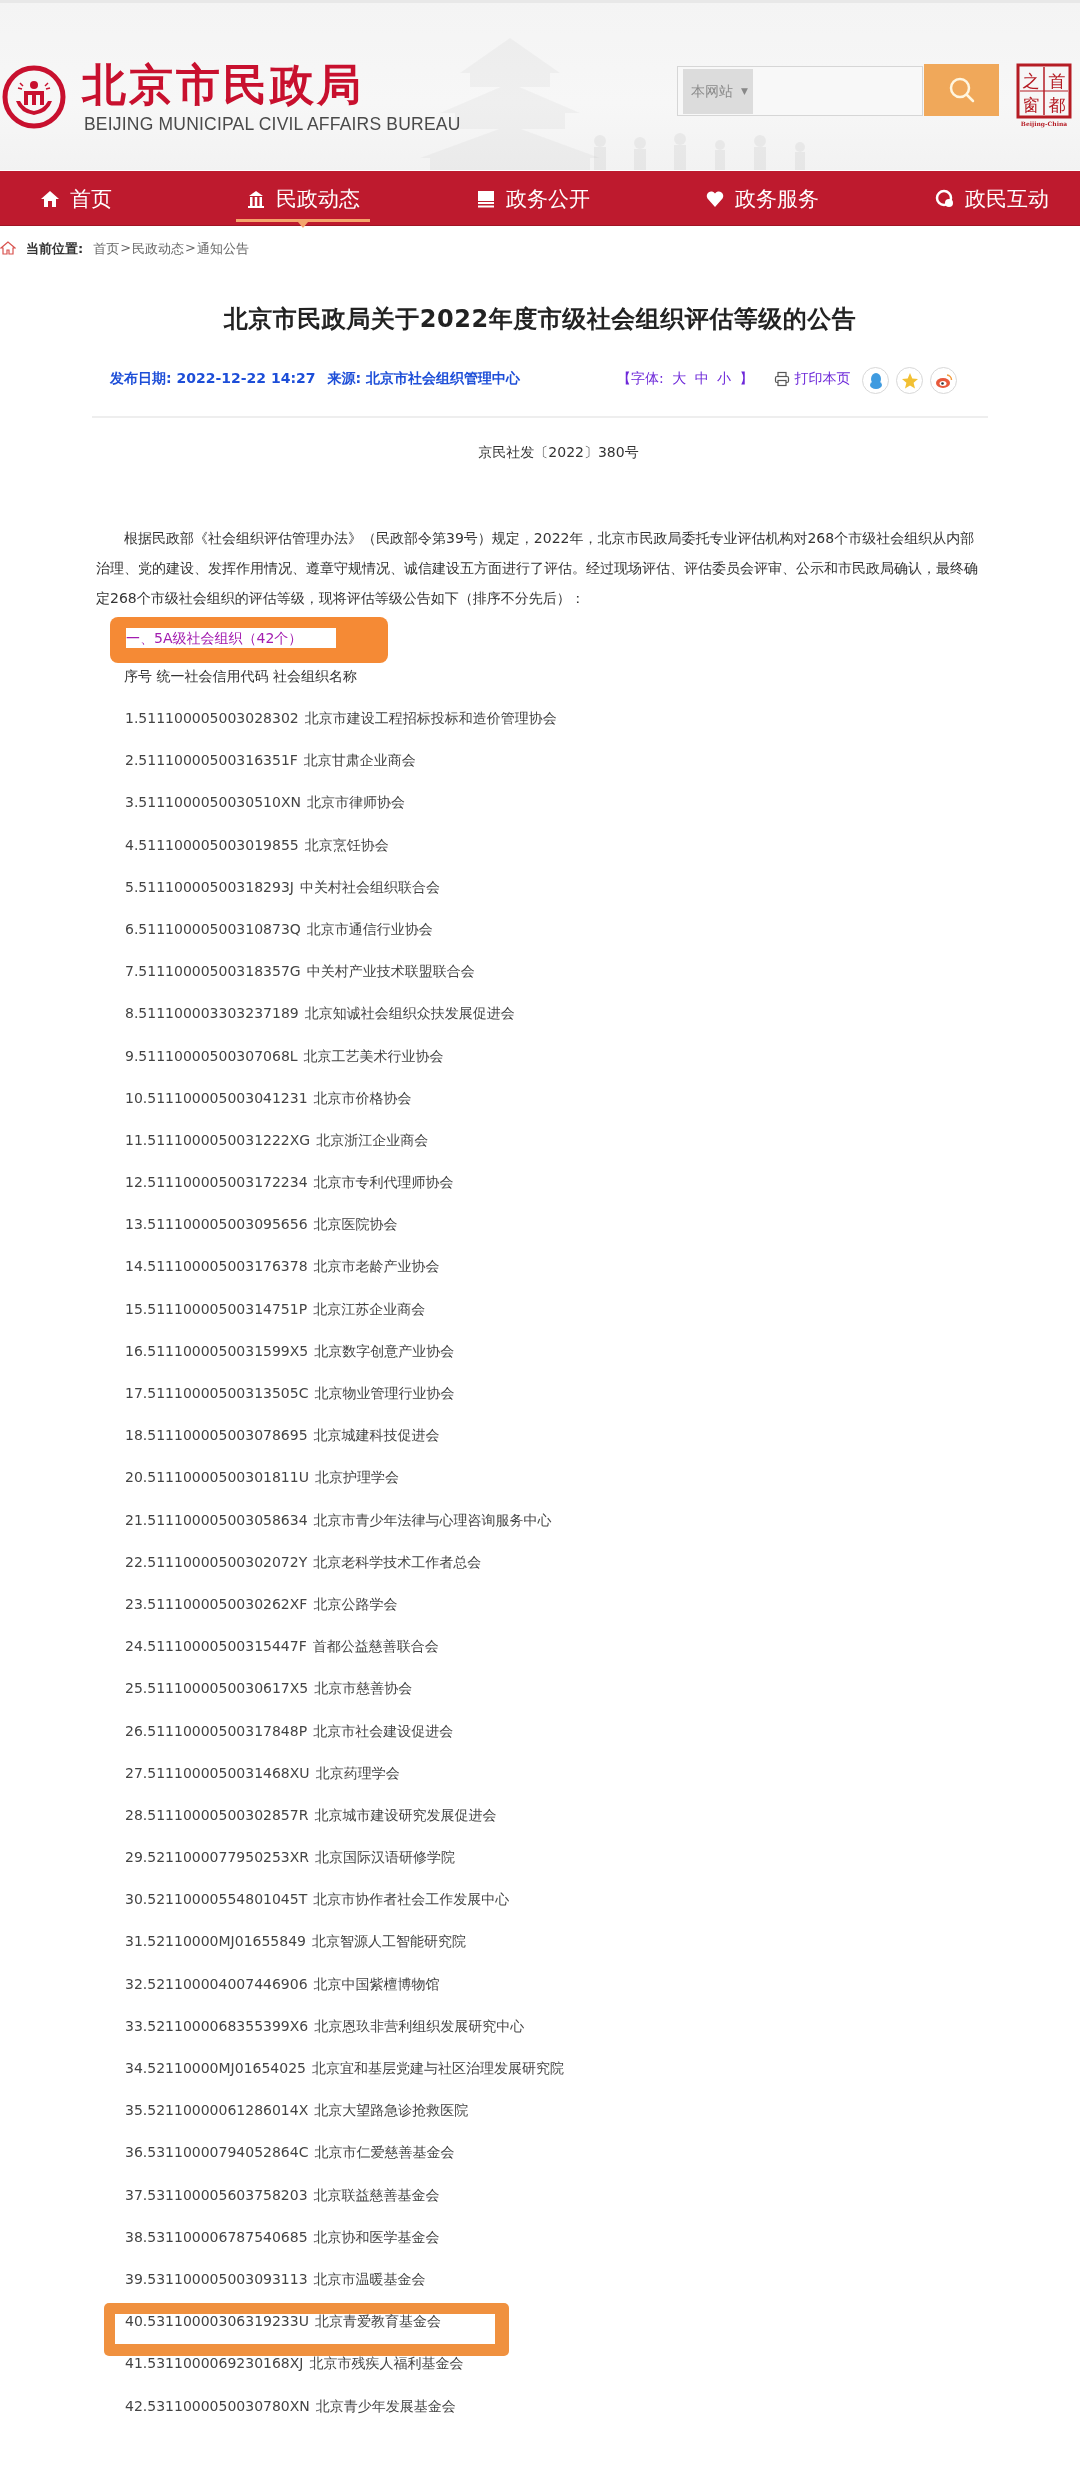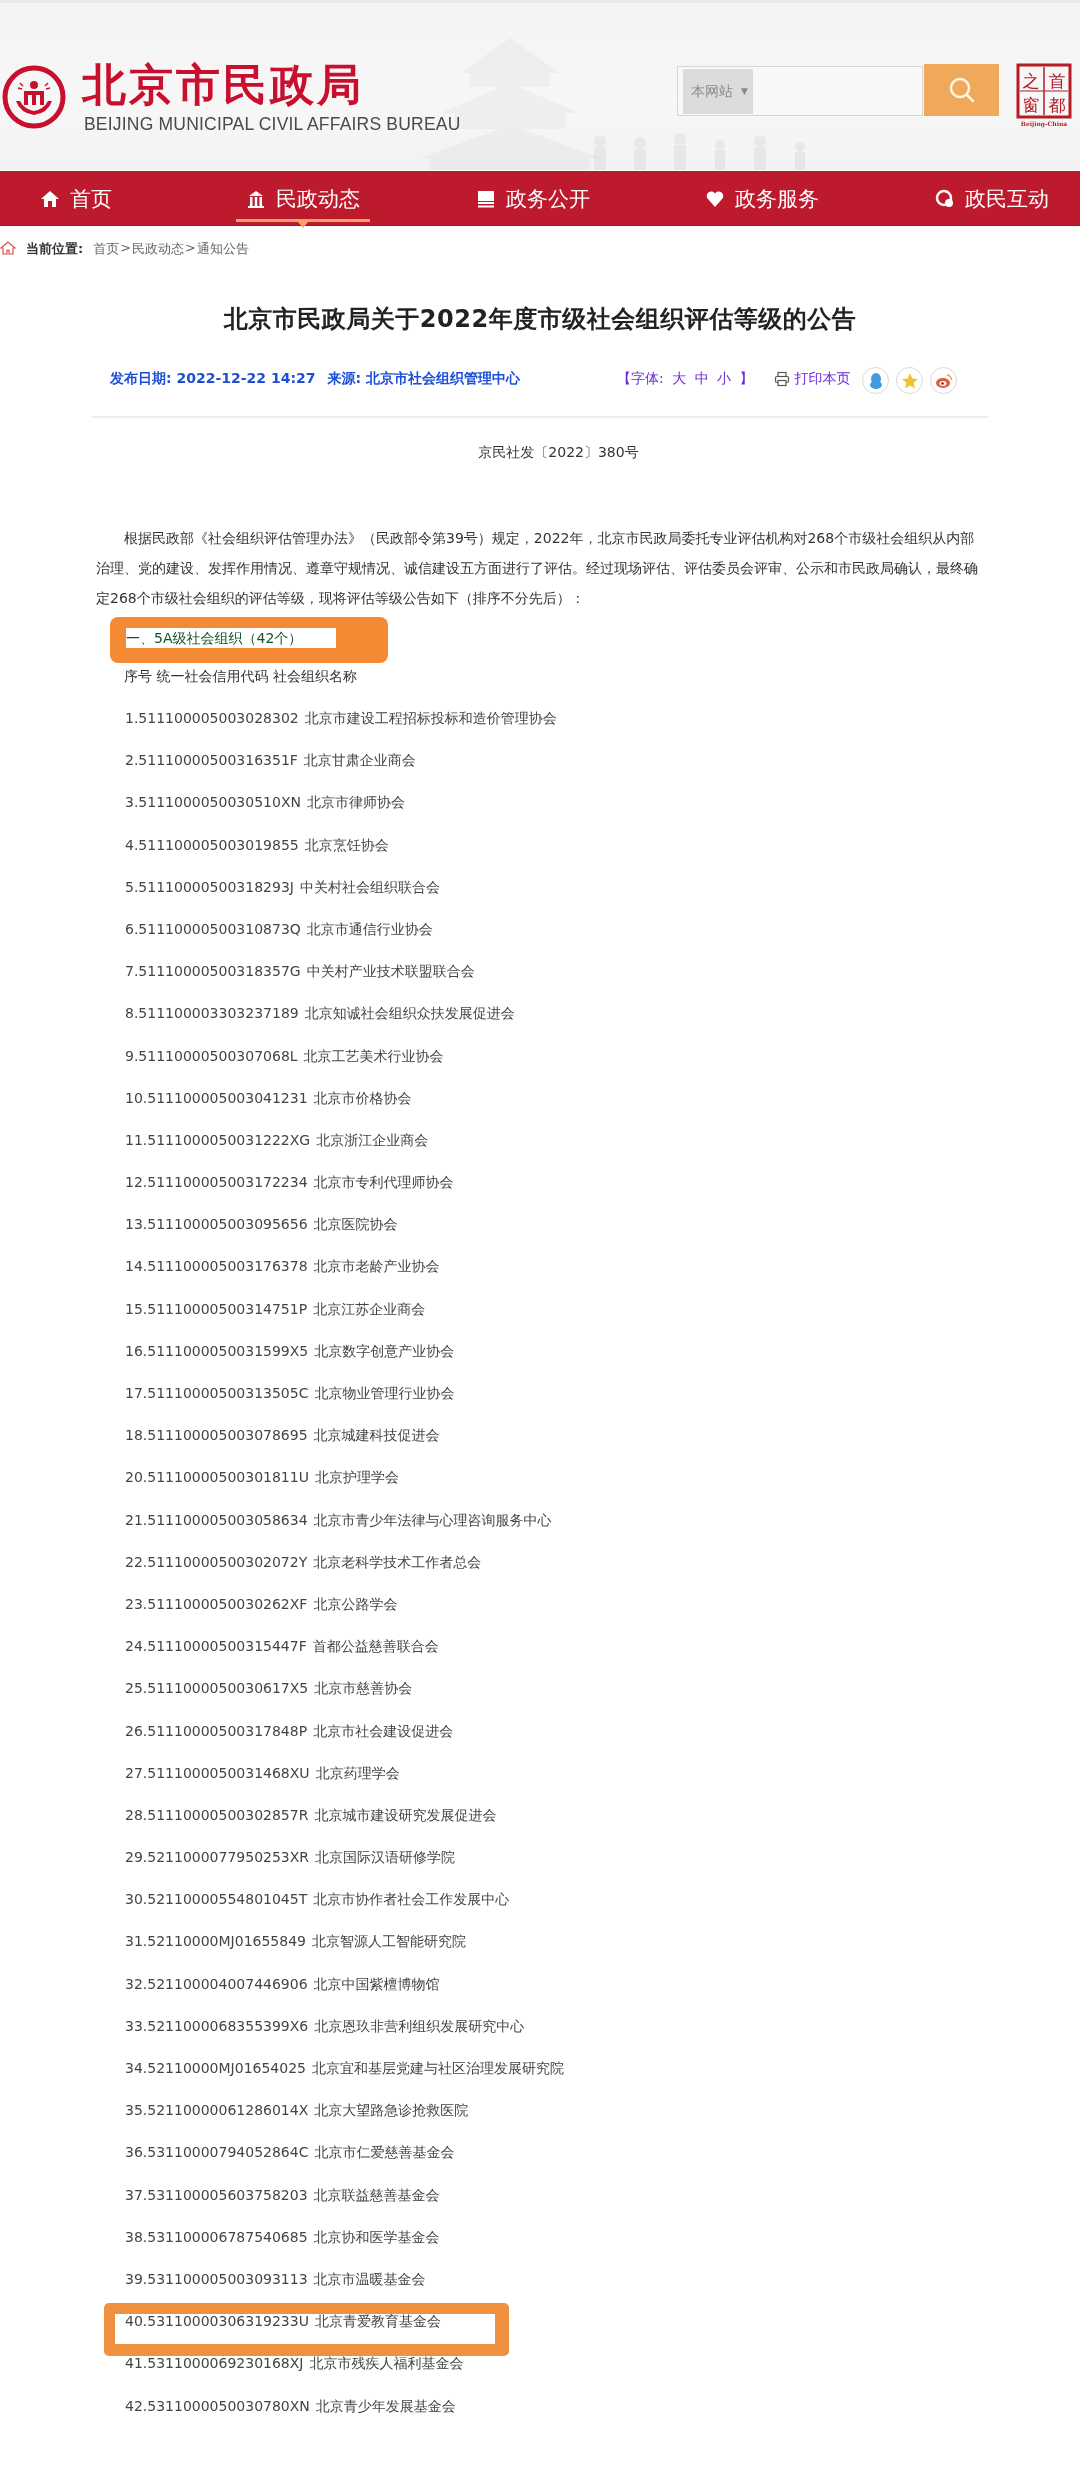--- a/index.html
+++ b/index.html
@@ -57,21 +57,21 @@
     border: 1.5px solid #d8d8d8; display: flex; align-items: center; justify-content: center; background: #fff; }
 
   .divider { position: absolute; left: 92px; top: 416px; width: 896px; height: 2px; background: #eeeeee; }
 
   .docno { position: absolute; left: 0; width: 1080px; top: 444px; text-align: center; font-size: 14px; color: #333; padding-left: 37px; }
 
   .intro { position: absolute; left: 96px; top: 523px; width: 890px; font-size: 14px; line-height: 30px; color: #333; text-indent: 28px; }
 
   .section-hl { position: absolute; left: 110px; top: 617px; width: 278px; height: 46px; background: #f58a35; border-radius: 8px; }
   .section-hl .inner { position: absolute; left: 16px; top: 11px; width: 210px; height: 20px; background: #fff; }
-  .section-title { position: absolute; left: 126px; top: 628px; font-size: 14px; color: #14532d; line-height: 20px; }
+  .section-title { position: absolute; left: 126px; top: 628px; font-size: 14px; color: #a21caf; line-height: 20px; }
 
   .col-header { position: absolute; left: 124px; top: 668px; font-size: 14px; color: #333; }
 
   .rows { position: absolute; left: 125px; top: 710px; }
   .row { height: 42.2px; font-size: 14px; color: #444; display: flex; white-space: nowrap; }
   .row .code { margin-right: 6px; }
 
   .row-hl { position: absolute; left: 104px; top: 2303px; width: 405px; height: 53px; background: #f0913f; border-radius: 5px; }
   .row-hl .inner { position: absolute; left: 11px; top: 11px; width: 380px; height: 30px; background: #fff; }
 </style>

